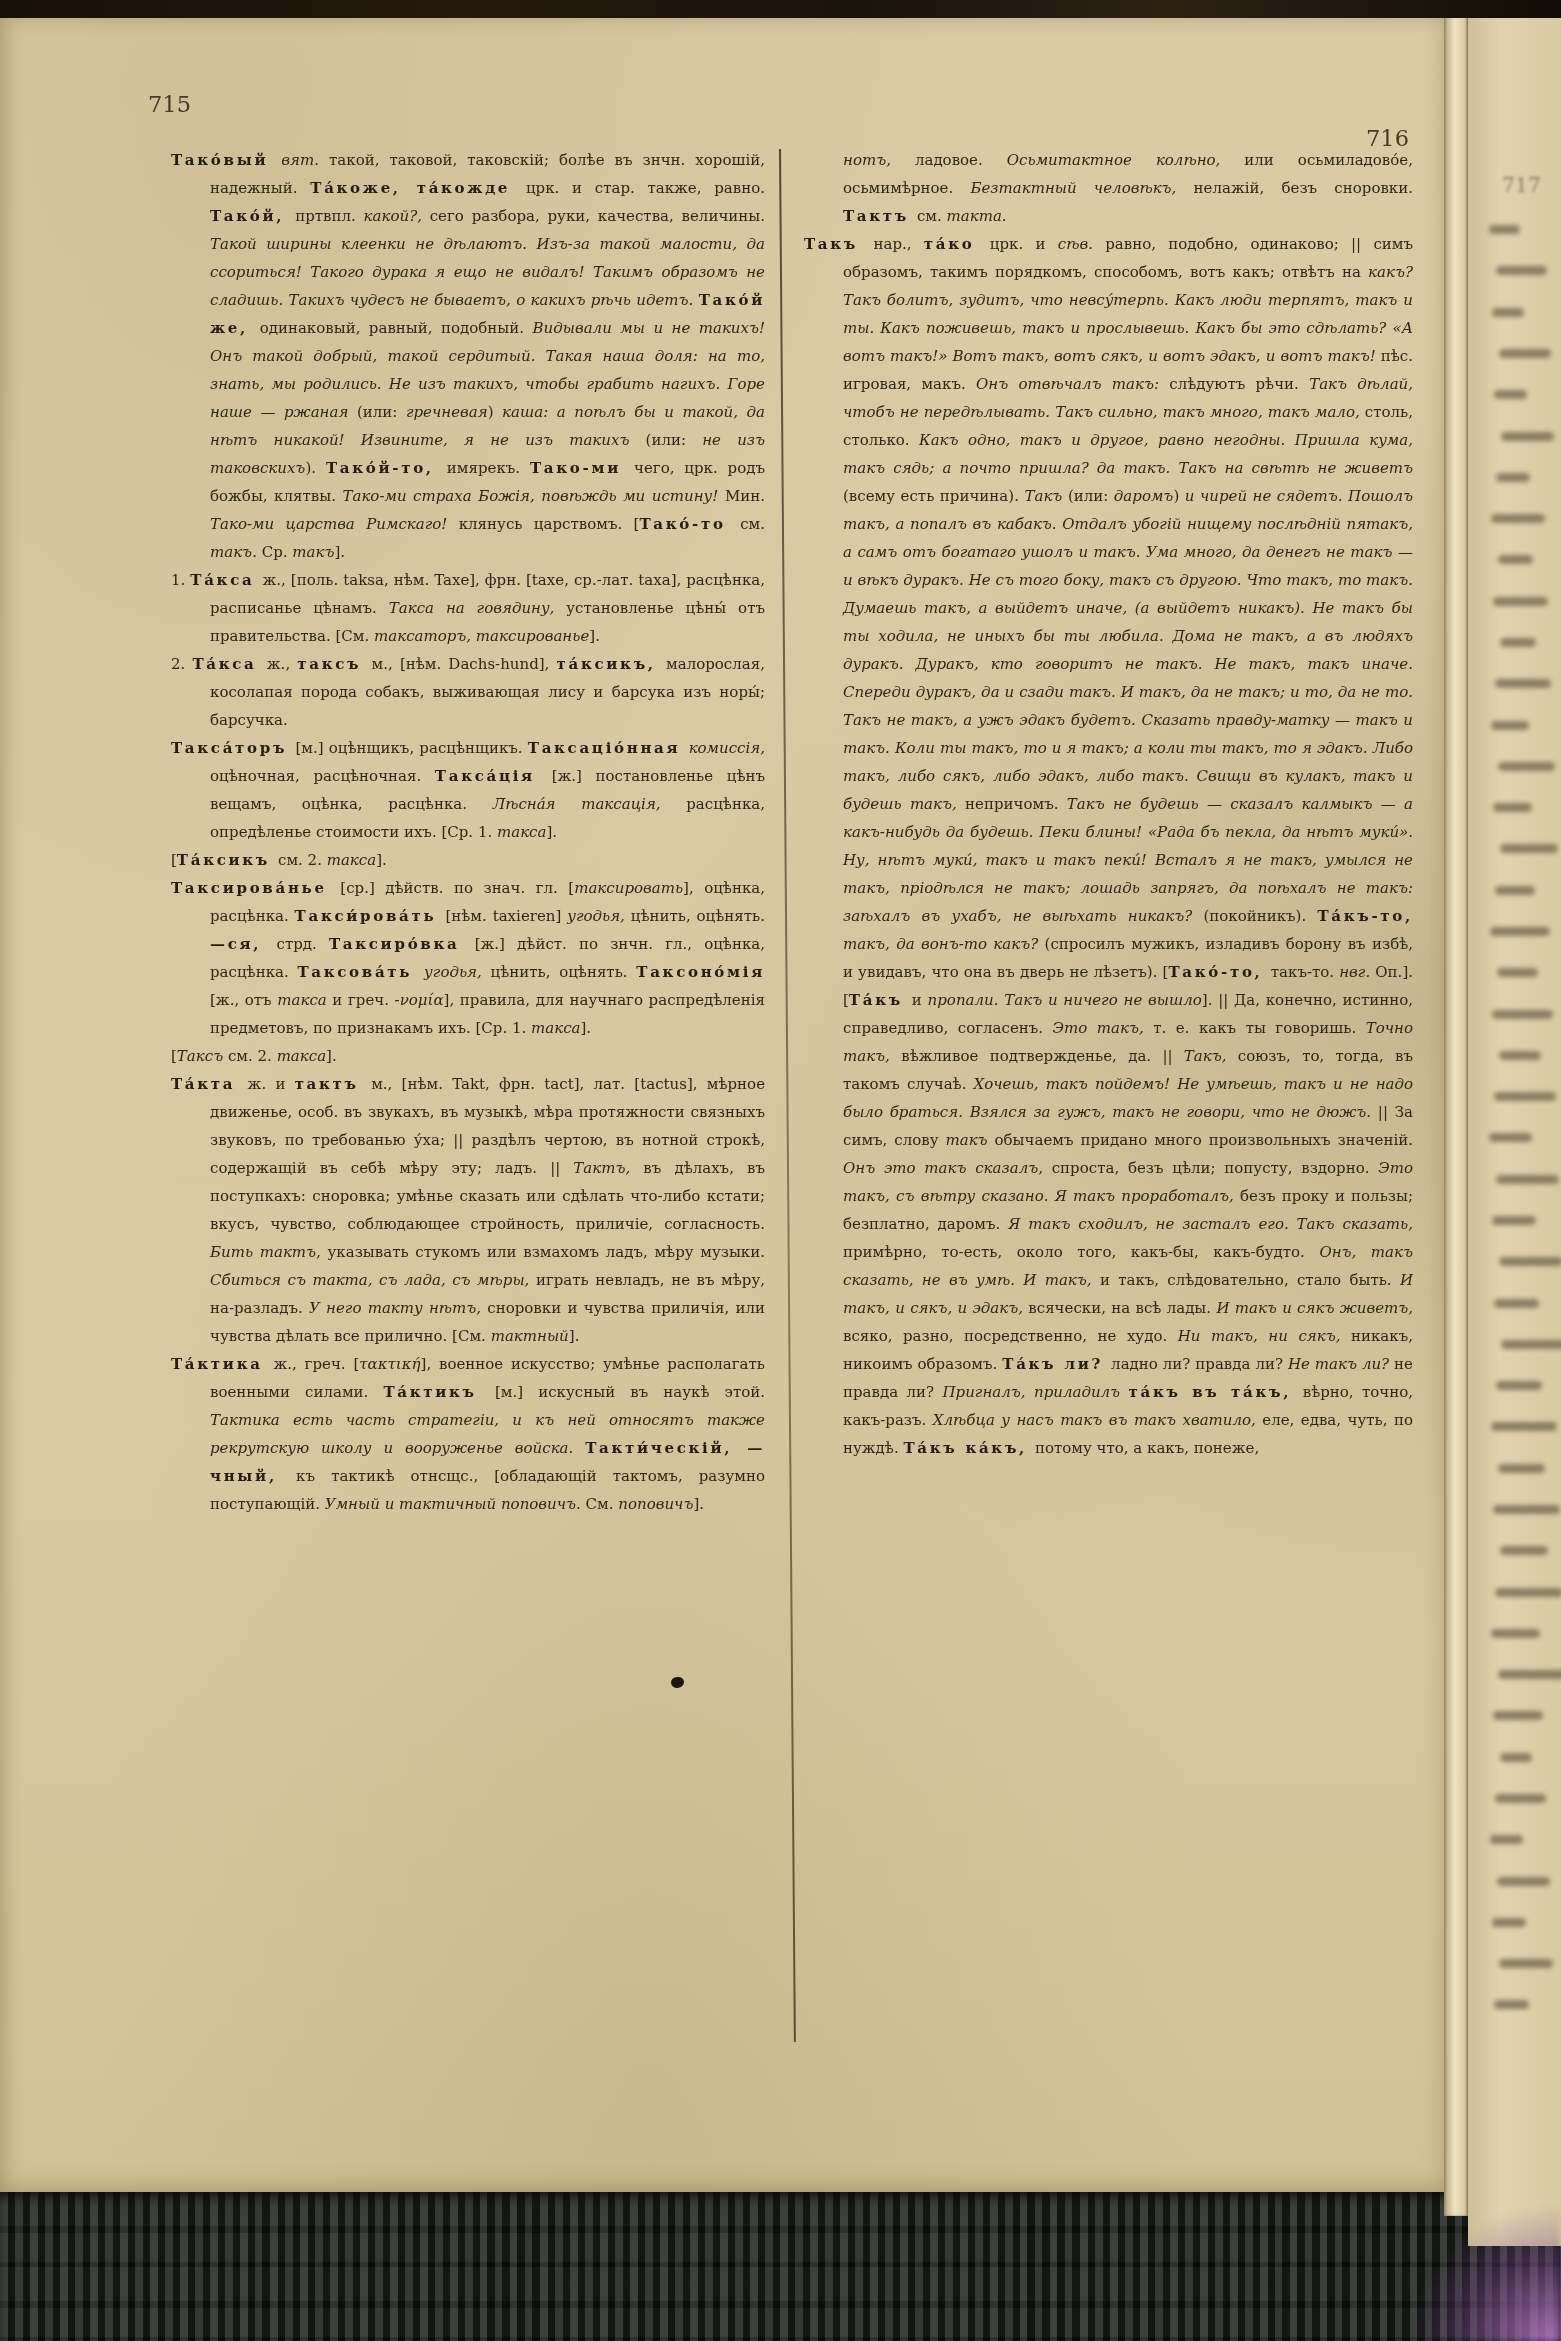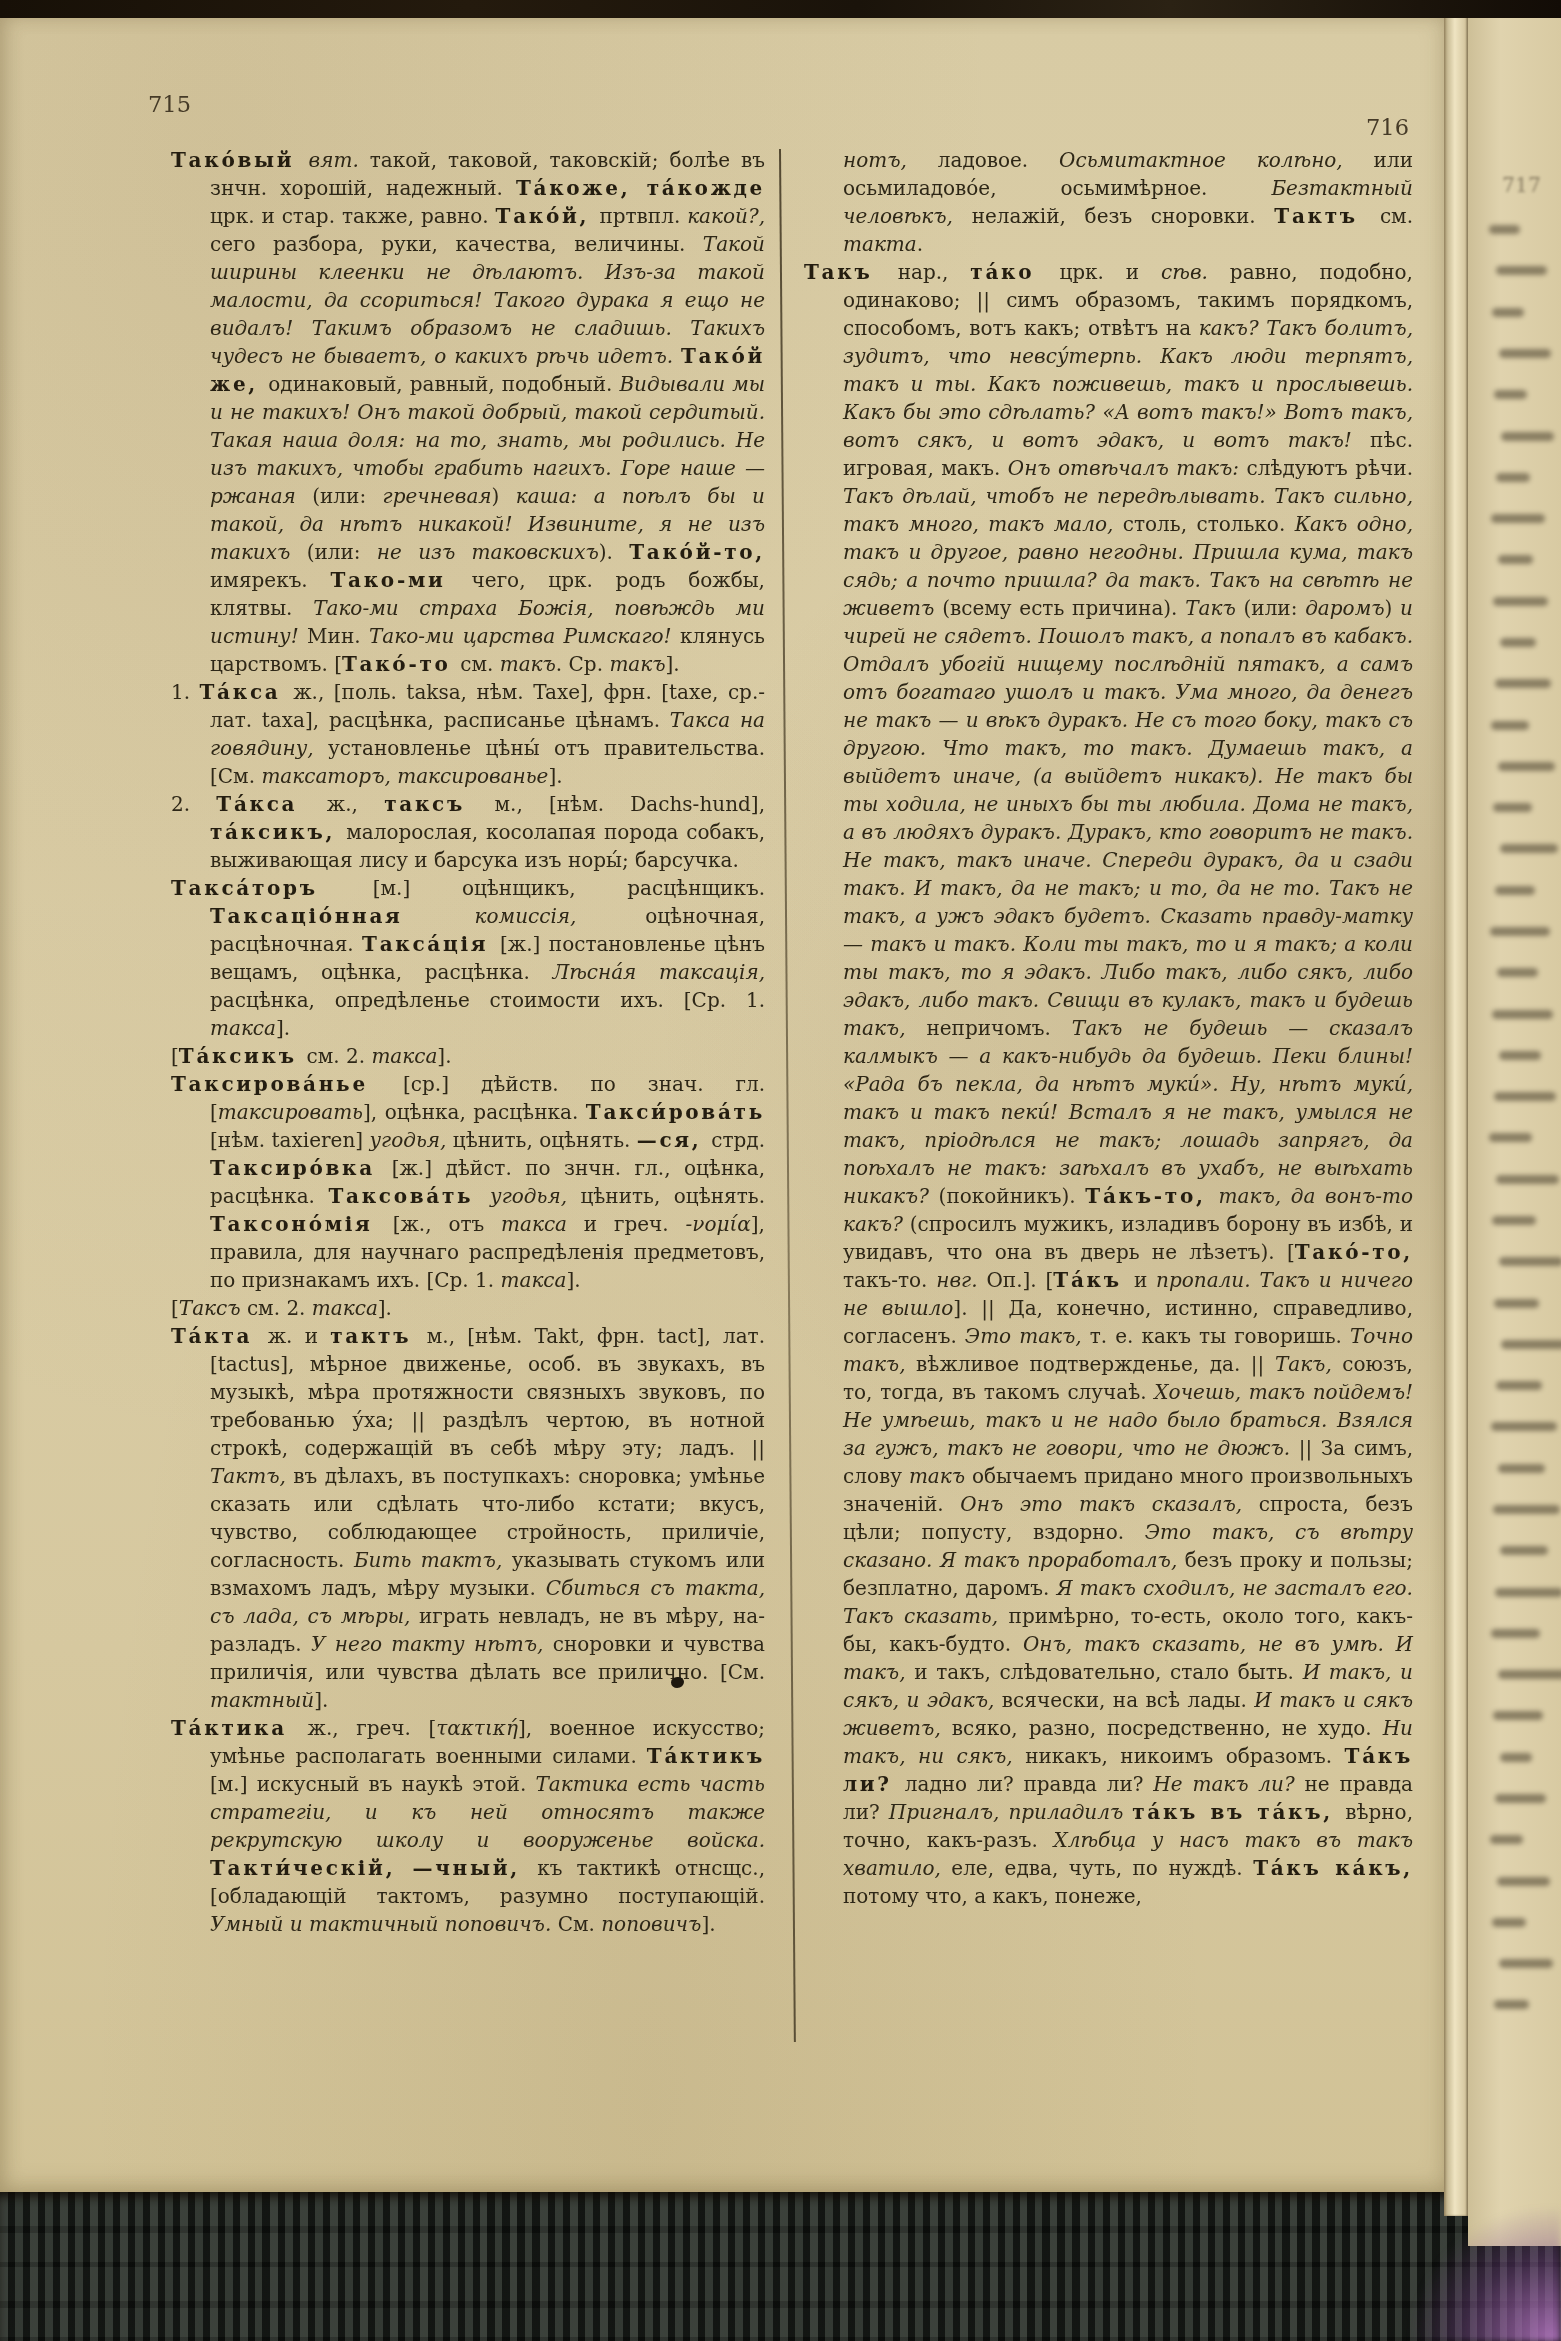--- a/index.html
+++ b/index.html
@@ -51,32 +51,32 @@
     position:absolute;left:0;top:16px;width:1444px;height:2176px;z-index:3;
     background:
       radial-gradient(ellipse at 15% 6%, rgba(140,110,60,0.12), transparent 45%),
       radial-gradient(ellipse at 98% 45%, rgba(120,95,55,0.20), transparent 38%),
       radial-gradient(ellipse at 45% 96%, rgba(125,100,55,0.10), transparent 50%),
       linear-gradient(180deg,#d8cba4 0%,#dbcea7 40%,#d6c89f 75%,#d1c296 100%);
     box-shadow: inset 4.3px 0 18px rgba(100,80,45,0.22), inset 0 -5.4px 23.6px rgba(110,90,50,0.22);
   }
   .pgnum{position:absolute;font-size:22.5px;color:#453a27;}
   .pgnum.left{left:114px;top:75px;margin-left:34px;}
-  .pgnum.right{left:1366px;top:98px;}
+  .pgnum.right{left:1366px;top:109px;}
   .header-title{
     position:absolute;left:0;top:80px;width:1444px;text-align:center;
     font-size:25px;font-weight:bold;letter-spacing:3.8px;color:#33291a;
   }
   .divider{
     position:absolute;left:779px;top:133px;width:1.6px;height:1893px;
     background:linear-gradient(180deg,rgba(60,50,30,0.85),rgba(72,60,36,0.55) 60%,rgba(60,50,30,0.80));
     transform:rotate(-0.45deg);transform-origin:top center;
   }
   .col{
-    position:absolute;top:130px;font-size:20px;line-height:28px;color:#2e2717;
+    position:absolute;top:130px;font-size:15px;line-height:28px;color:#2e2717;
     text-align:justify;
   }
   .col.left{left:171px;width:594px;}
   .col.right{left:804px;width:609px;}
   .entry{margin:0;padding-left:39px;text-indent:-39px;text-align:justify;}
   .entry.cont{text-indent:0;}
   .r-h{font-weight:bold;letter-spacing:2.7px;color:#241d10;}
   .r-i{font-style:italic;}
   .ink-blot{
     position:absolute;left:671px;top:1661px;width:13px;height:11.3px;z-index:4;

